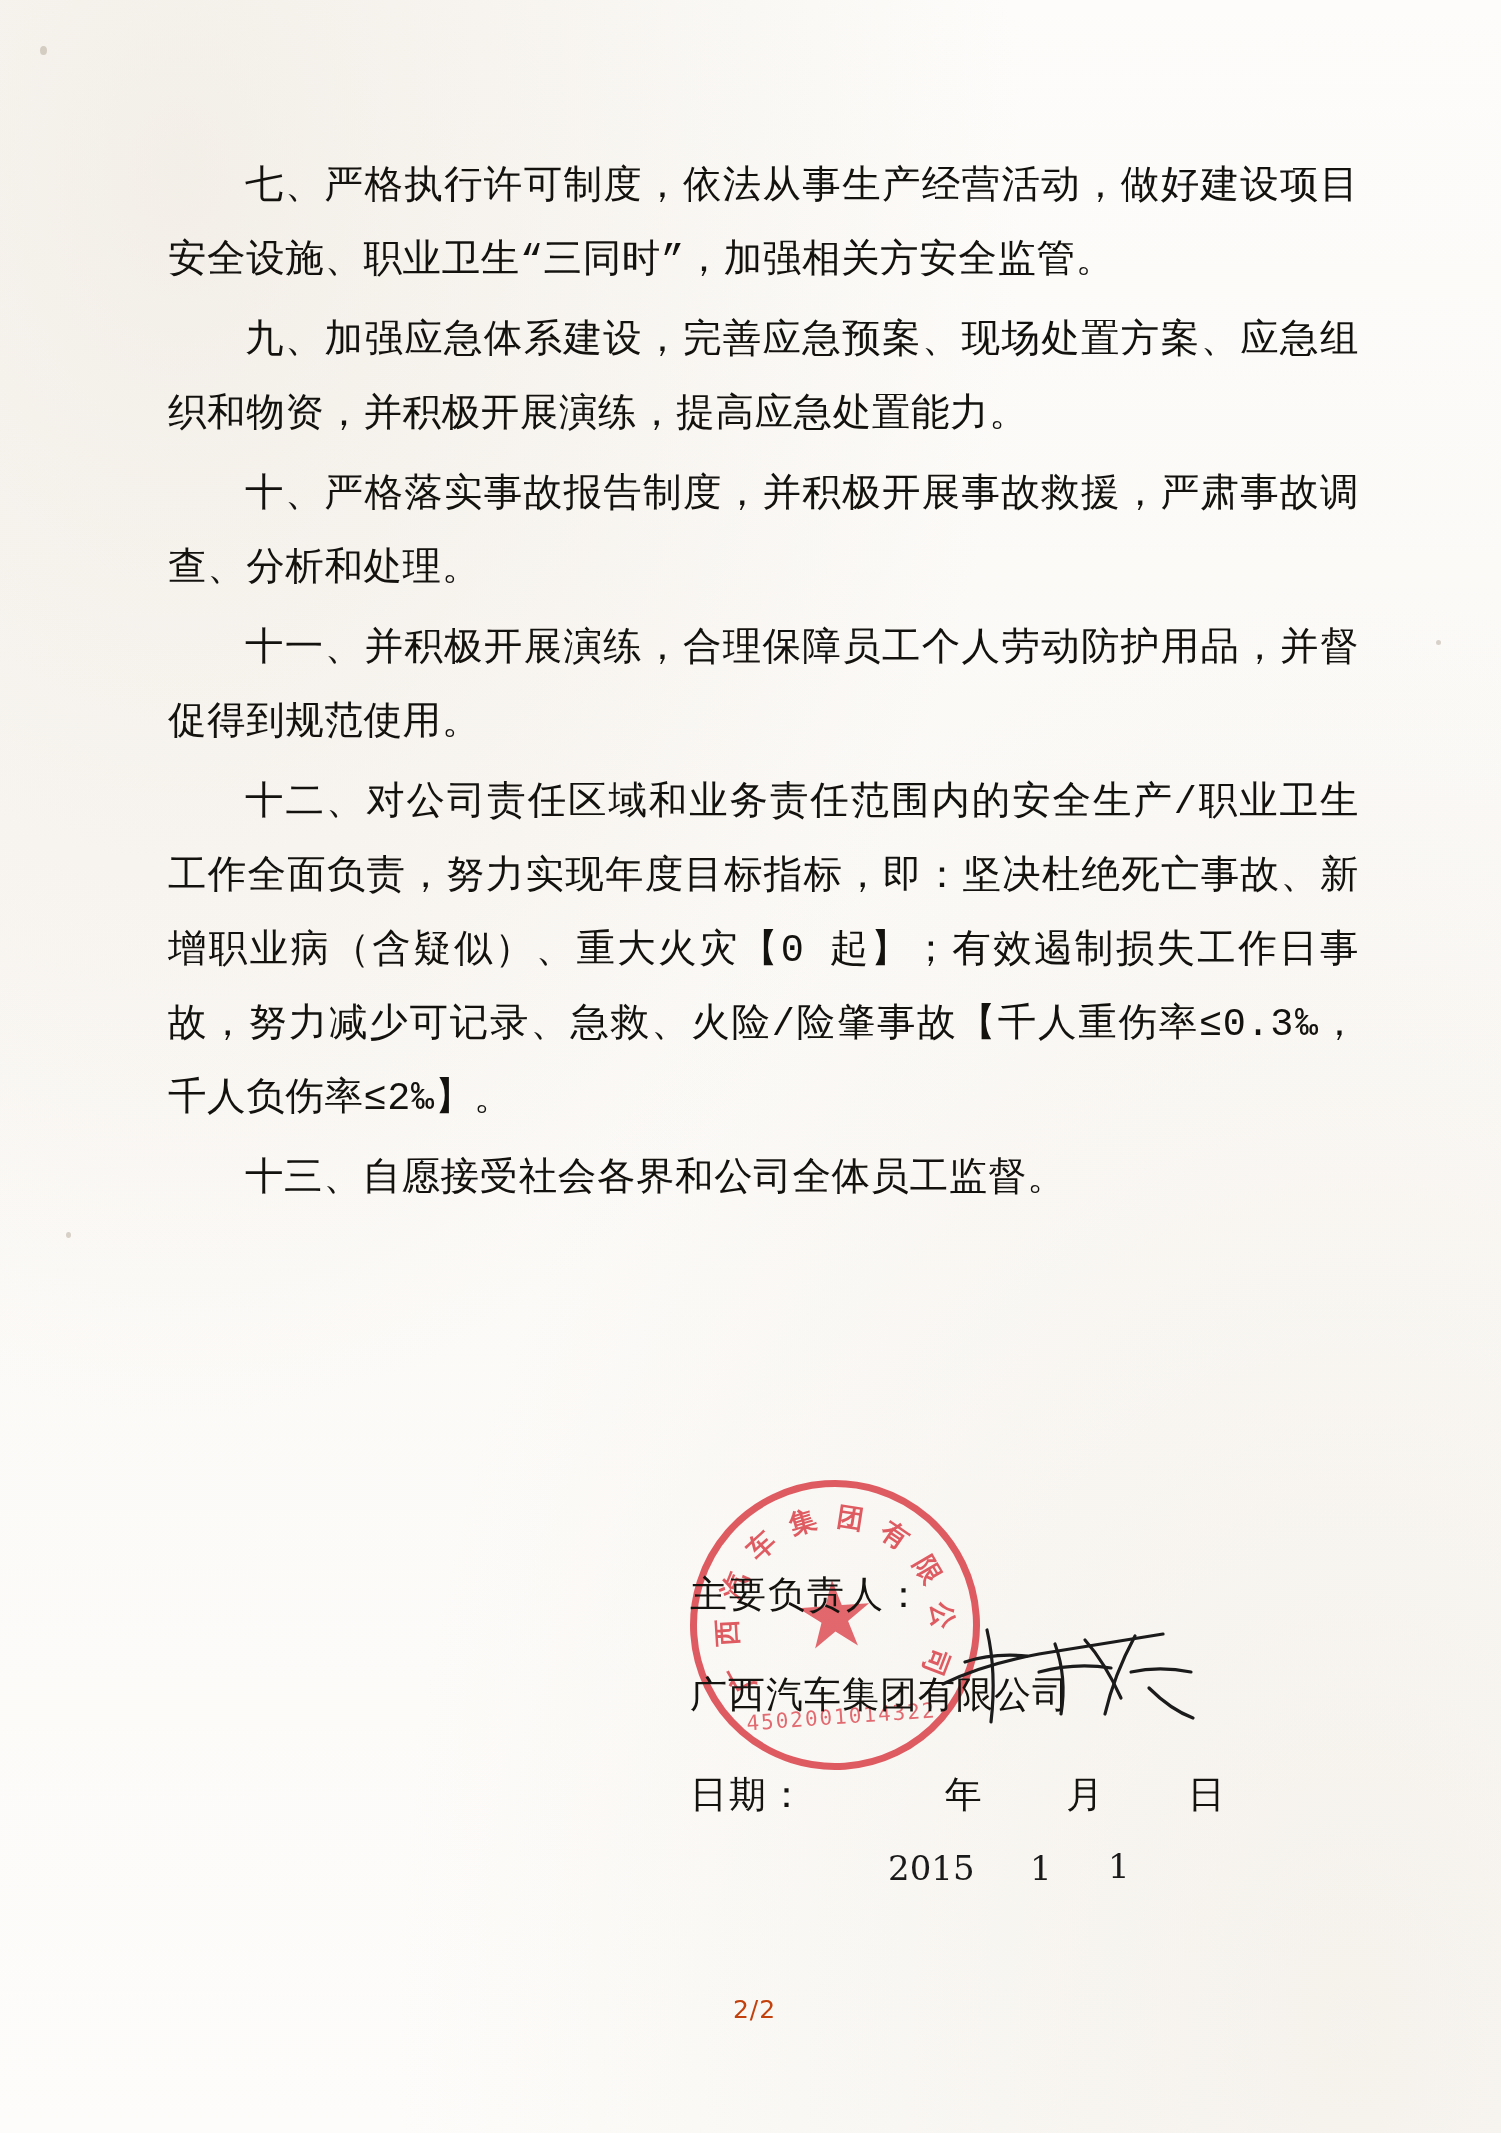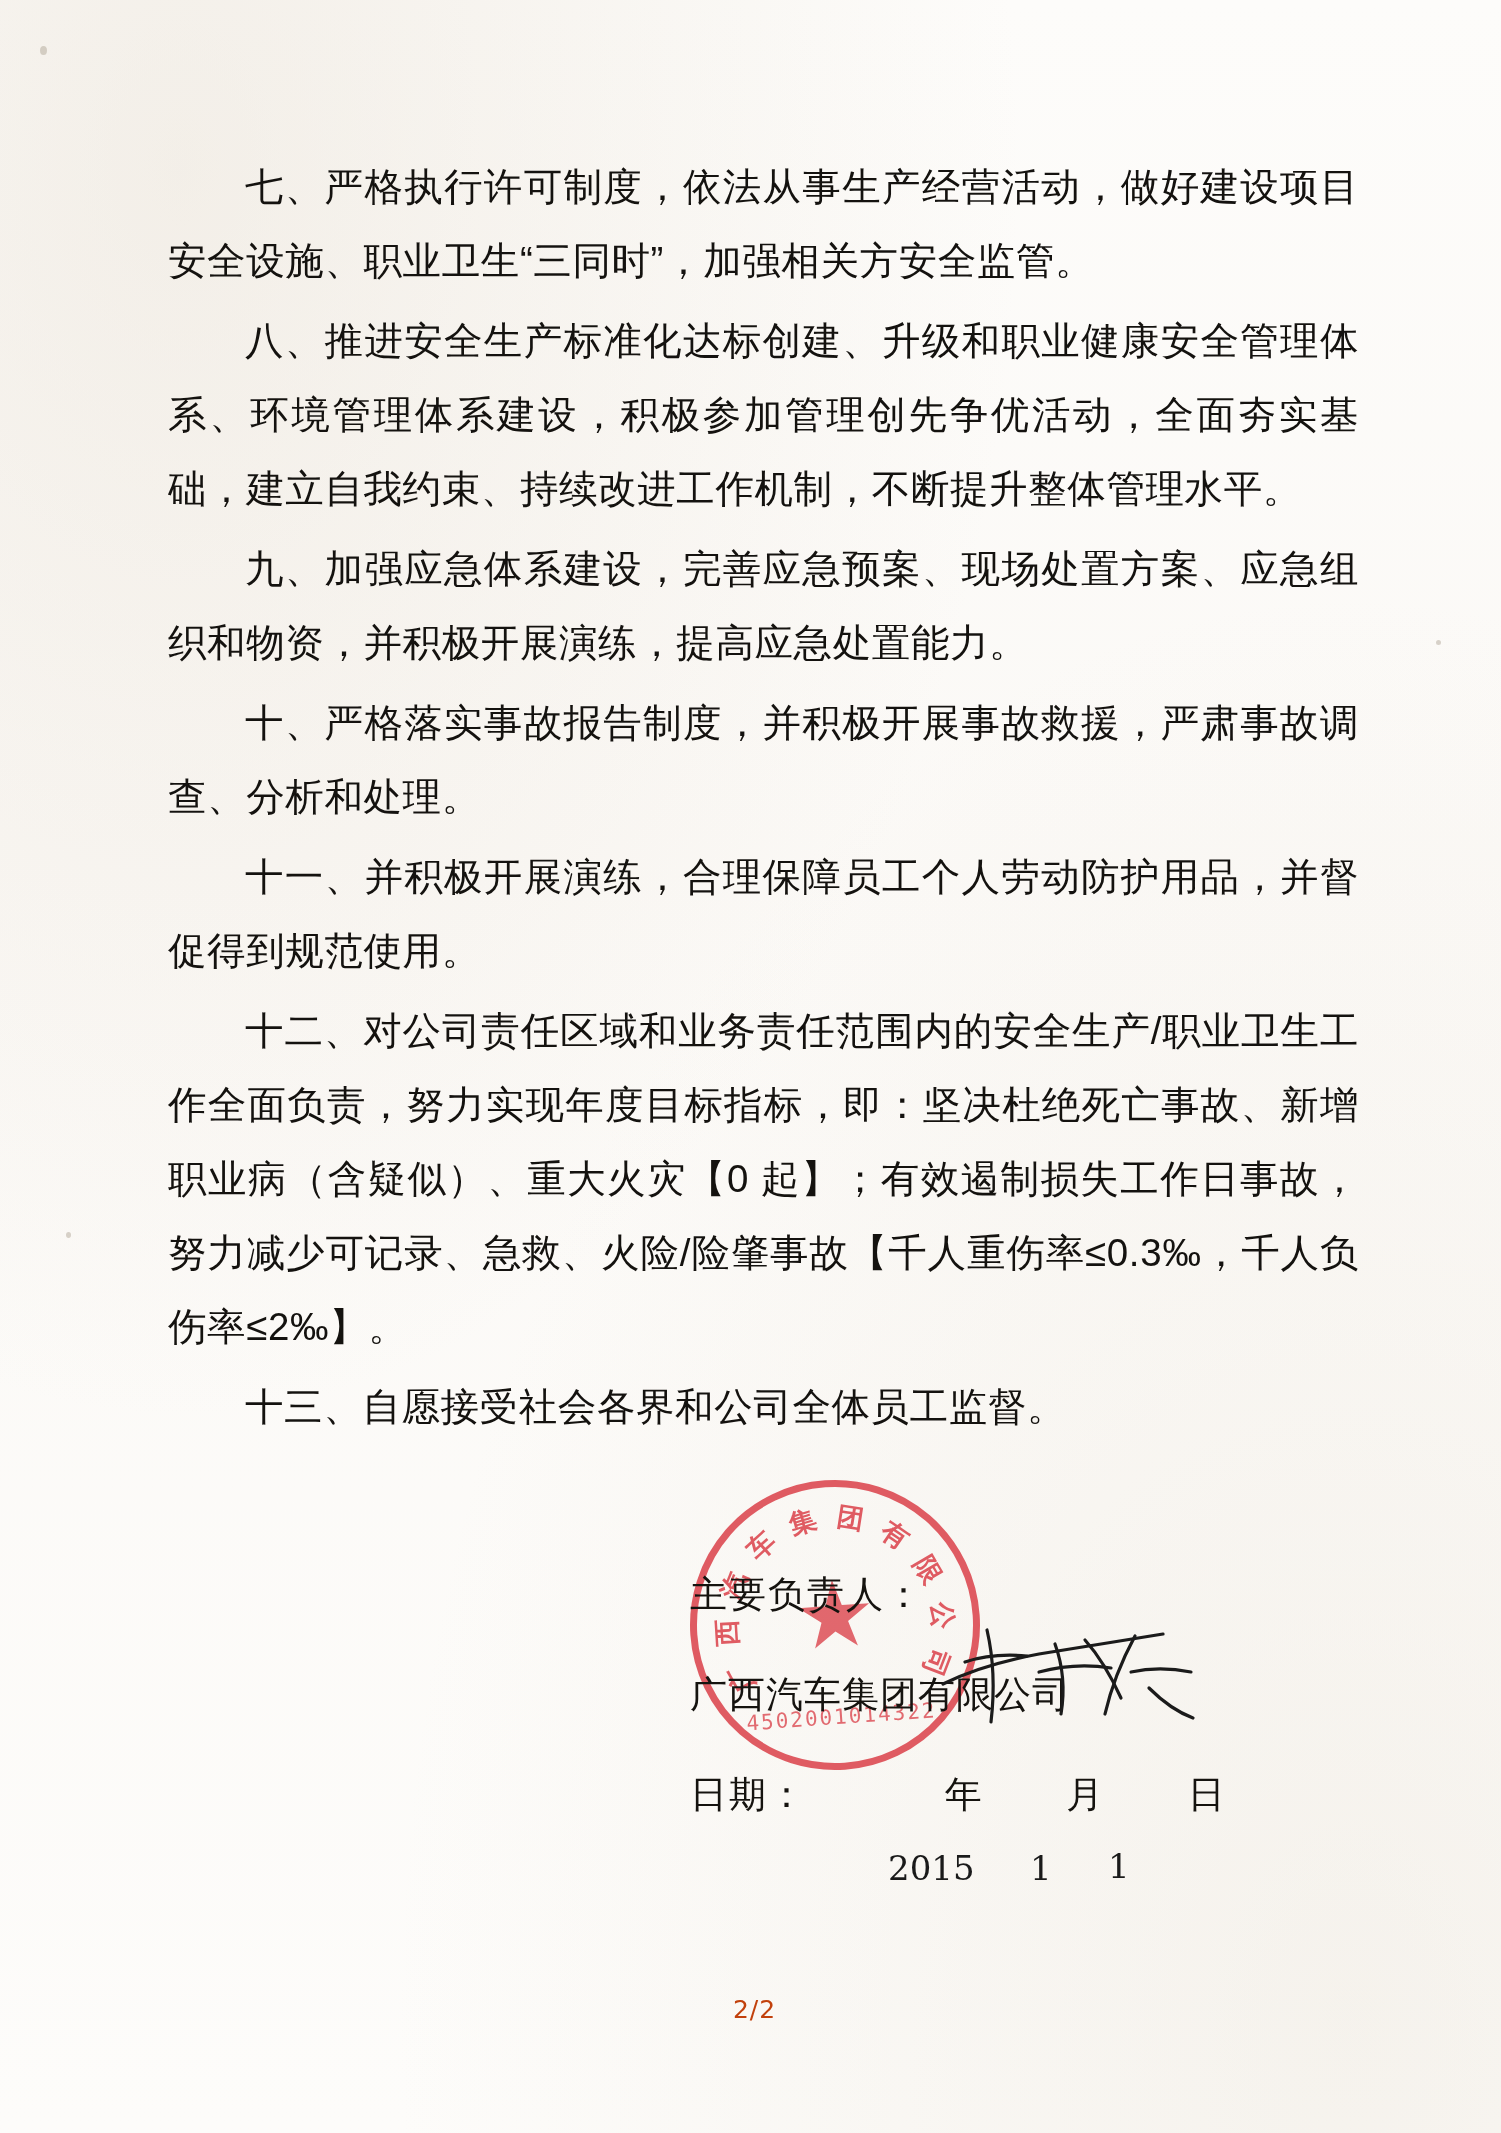--- a/index.html
+++ b/index.html
@@ -34,21 +34,21 @@
   }
   .para {
     font-size: 38.5px;
     line-height: 74px;
     letter-spacing: 0.6px;
     text-indent: 77px;
     margin: 0 4px 6px 0;
     text-align: justify;
     text-justify: inter-ideograph;
     color: #14120f;
-    font-family: Liberation Sans, sans-serif;
+    font-family: Liberation Mono, monospace;
     font-weight: 400;
   }
   .sign-block {
     position: absolute;
     left: 690px;
     top: 1545px;
     width: 620px;
   }
   .sign-line {
     font-size: 37px;
@@ -159,21 +159,20 @@
 
 <div class="page">
   <div class="paper-texture"></div>
 
   <div class="speck" style="left:40px;top:46px;width:7px;height:9px;"></div>
   <div class="speck" style="left:66px;top:1232px;width:5px;height:6px;"></div>
   <div class="speck" style="left:1436px;top:640px;width:5px;height:5px;"></div>
 
   <div class="content">
     <p class="para">七、严格执行许可制度，依法从事生产经营活动，做好建设项目安全设施、职业卫生“三同时”，加强相关方安全监管。</p>
-    <p class="para">八、推进安全生产标准化达标创建、升级和职业健康安全管理体系、环境管理体系建设，积极参加管理创先争优活动，全面夯实基础，建立自我约束、持续改进工作机制，不断提升整体管理水平。</p>
     <p class="para">九、加强应急体系建设，完善应急预案、现场处置方案、应急组织和物资，并积极开展演练，提高应急处置能力。</p>
     <p class="para">十、严格落实事故报告制度，并积极开展事故救援，严肃事故调查、分析和处理。</p>
     <p class="para">十一、并积极开展演练，合理保障员工个人劳动防护用品，并督促得到规范使用。</p>
     <p class="para">十二、对公司责任区域和业务责任范围内的安全生产/职业卫生工作全面负责，努力实现年度目标指标，即：坚决杜绝死亡事故、新增职业病（含疑似）、重大火灾【0 起】；有效遏制损失工作日事故，努力减少可记录、急救、火险/险肇事故【千人重伤率≤0.3‰，千人负伤率≤2‰】。</p>
     <p class="para">十三、自愿接受社会各界和公司全体员工监督。</p>
   </div>
 
   <div class="seal">
     <div class="seal-inner"></div>
     <div class="seal-star"></div>

